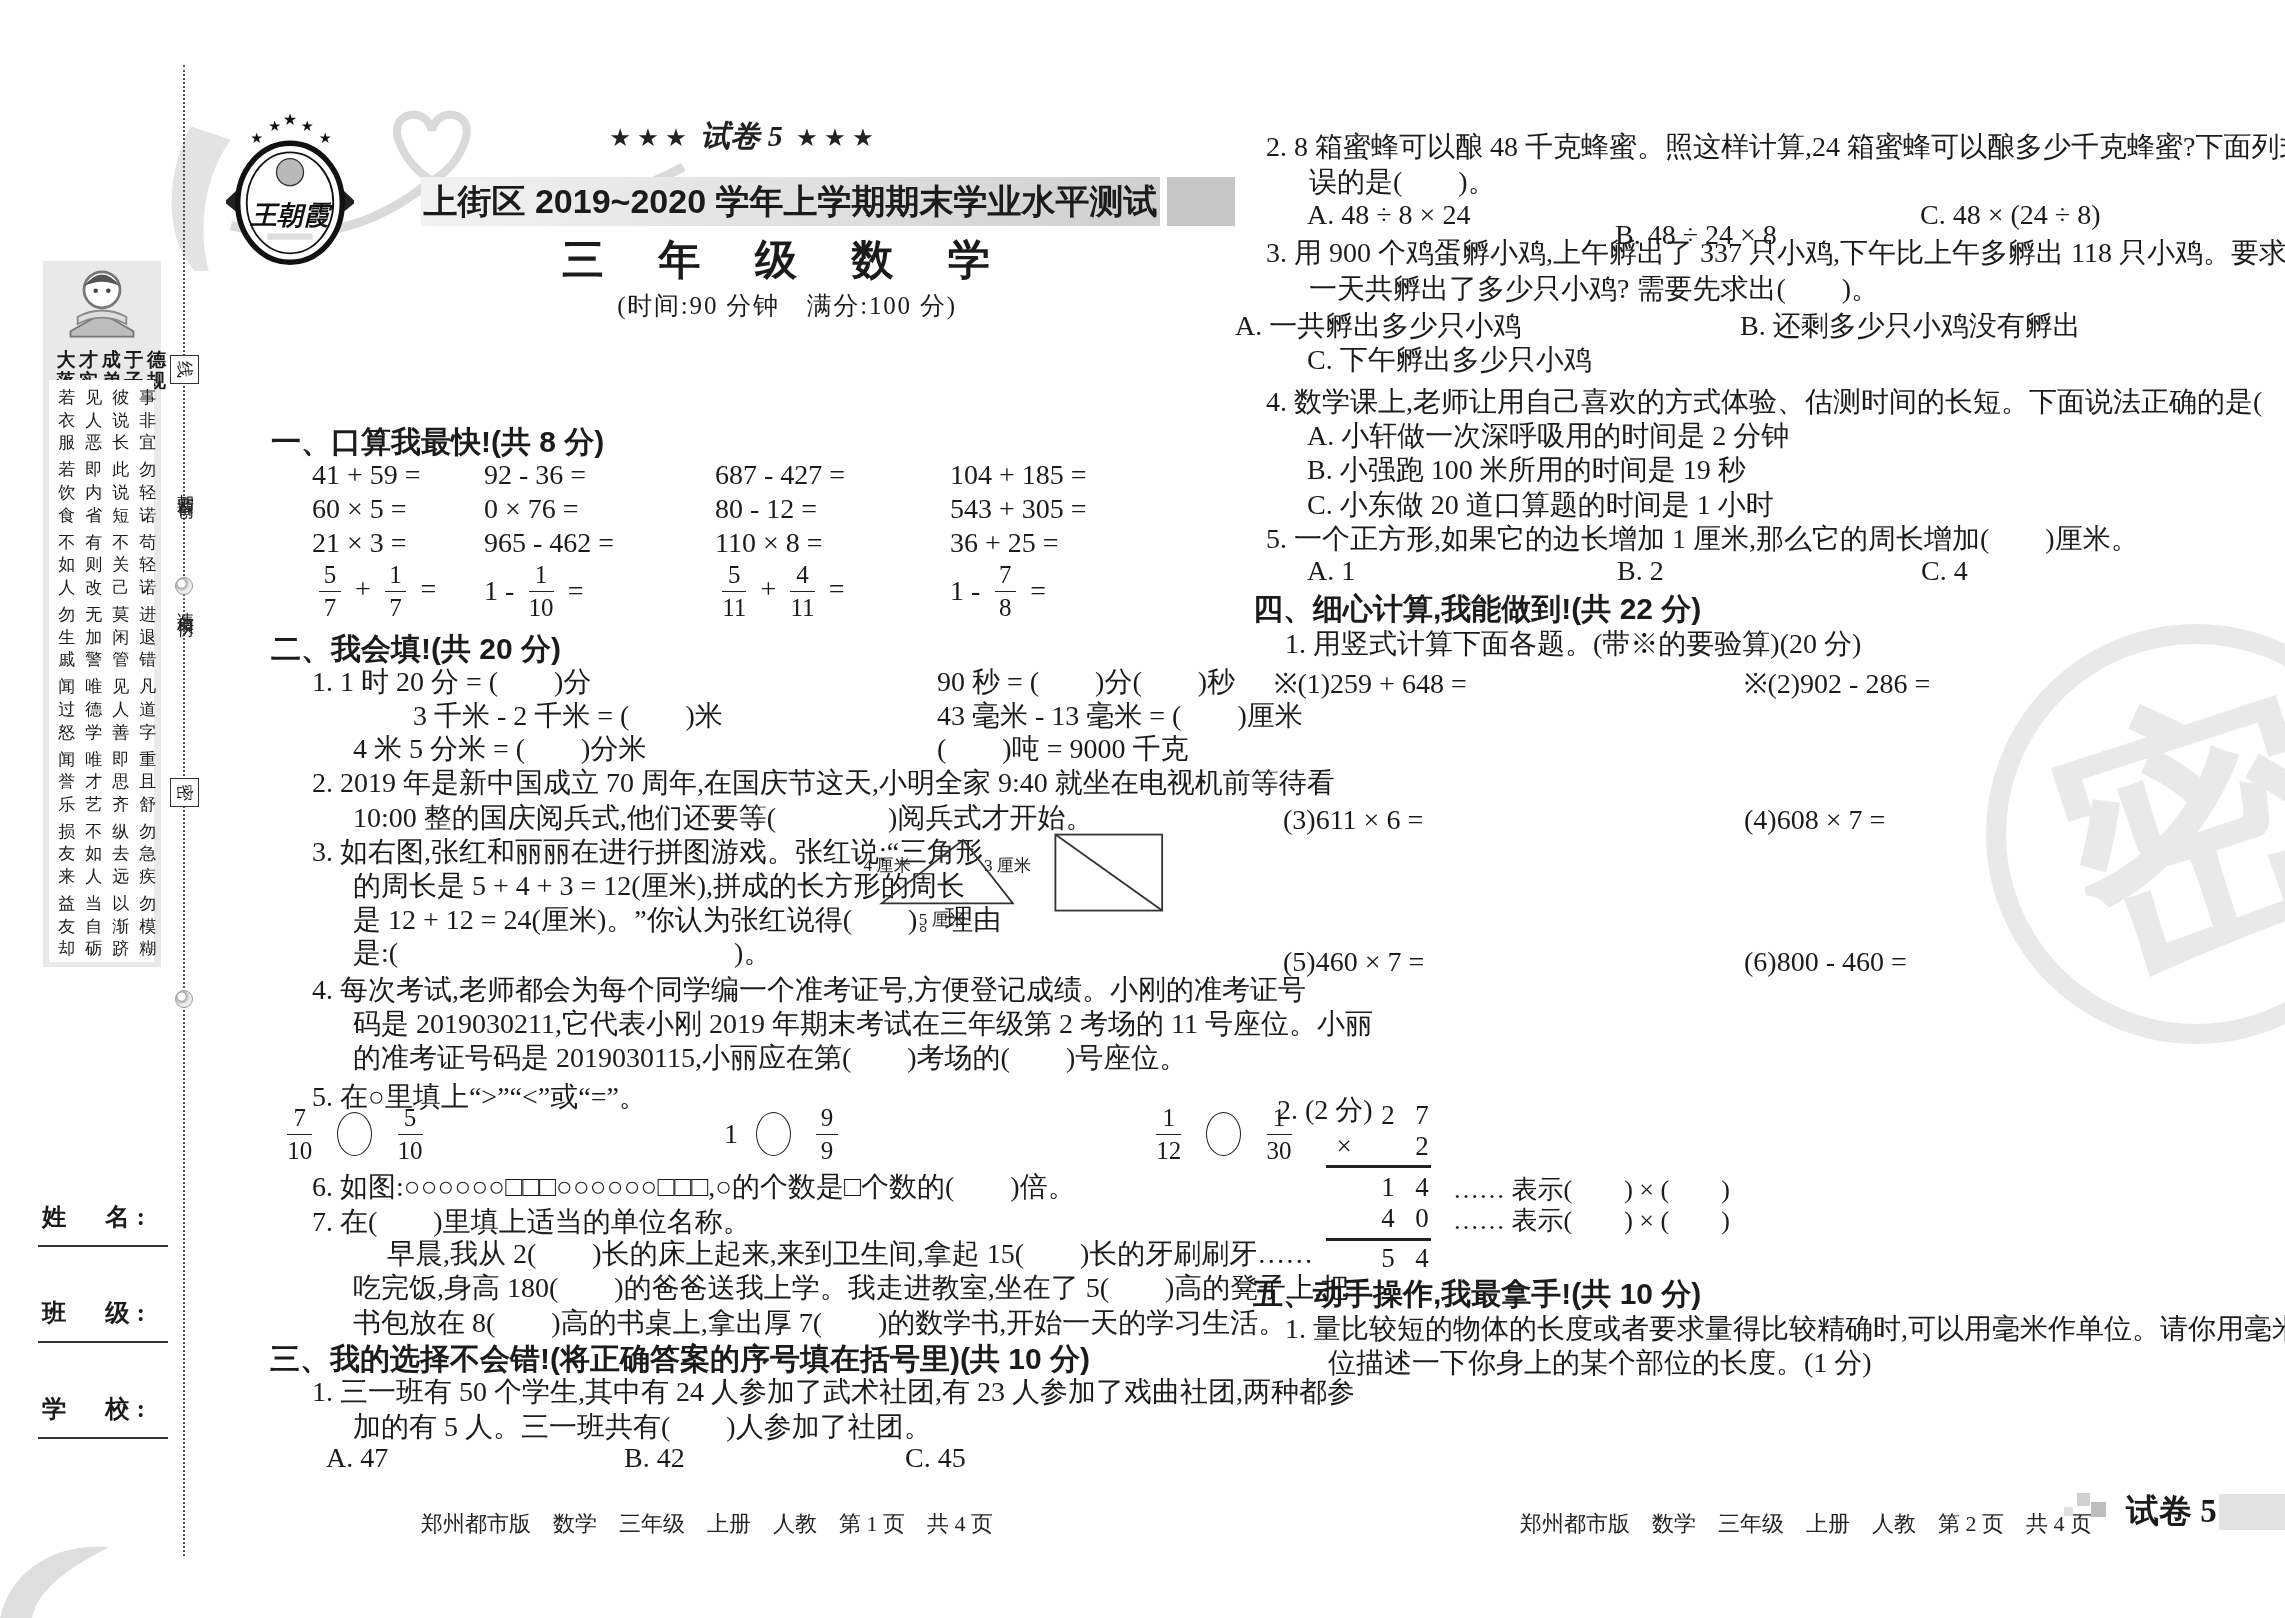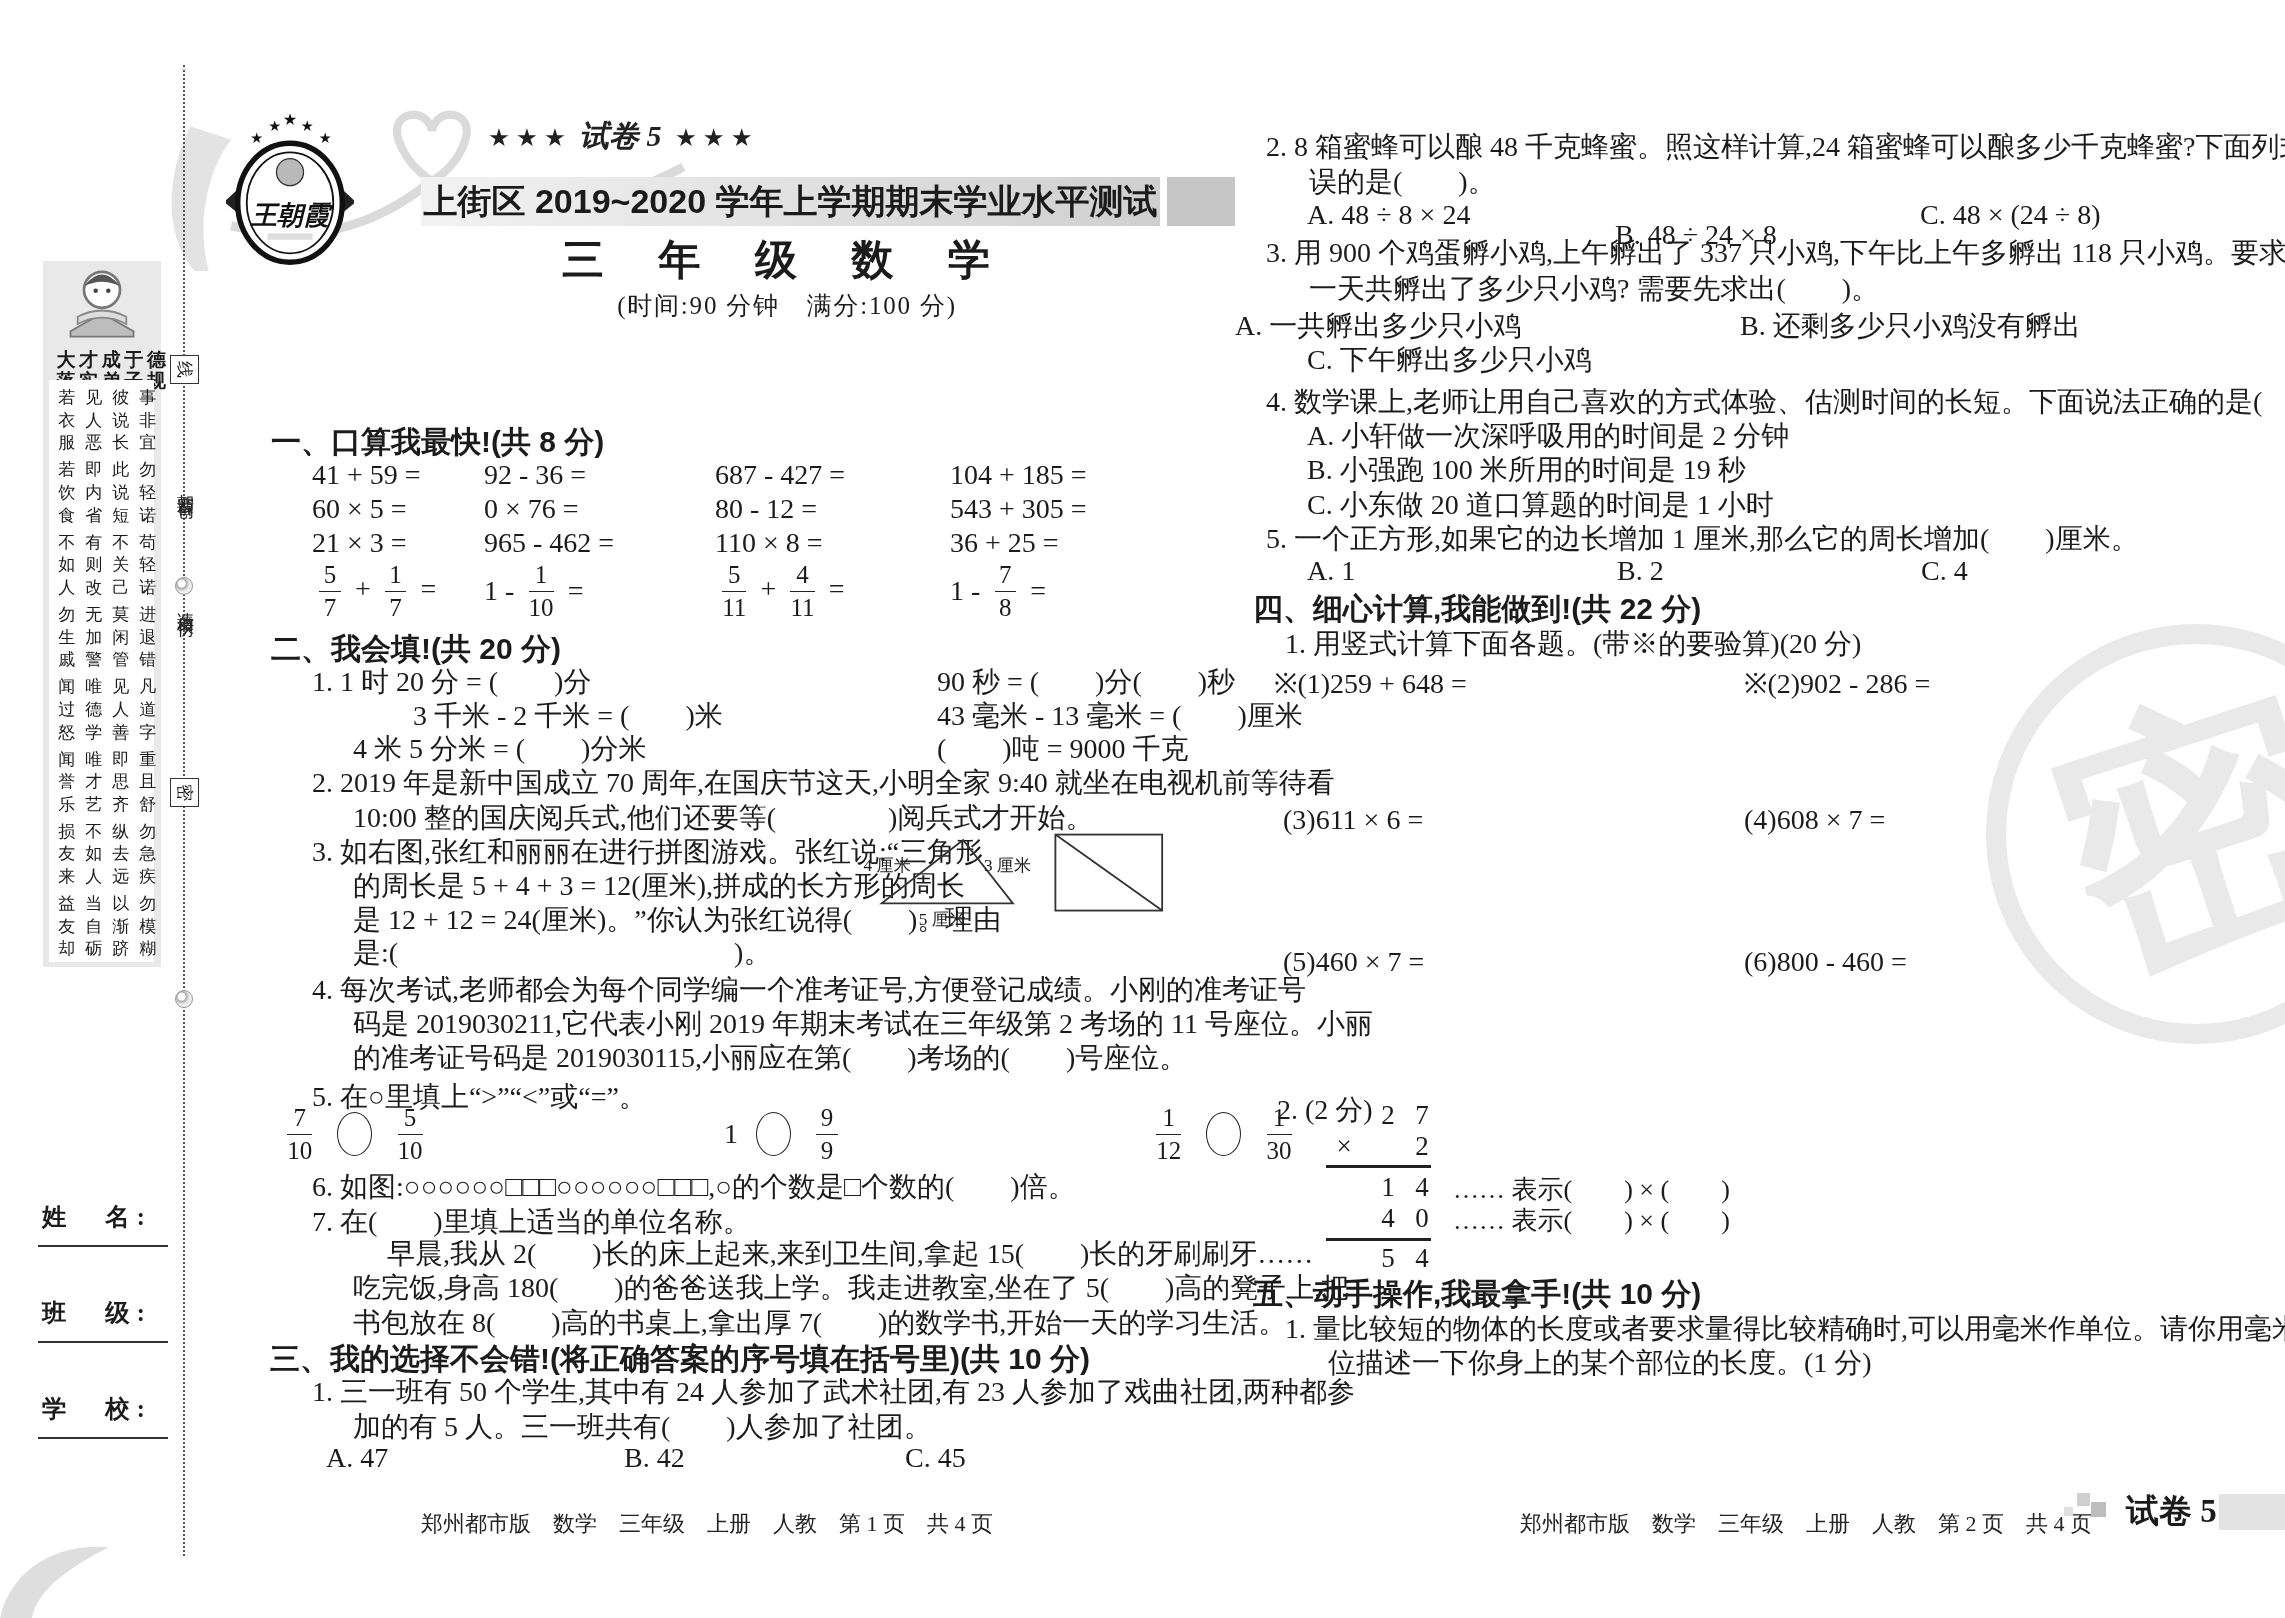--- a/index.html
+++ b/index.html
@@ -26,21 +26,21 @@
   .cutbox{position:absolute;left:170px;width:27px;height:27px;border:1.8px solid #333;background:#fff;font-size:17px;line-height:27px;text-align:center;transform:rotate(90deg);}
   .cutvert{position:absolute;left:175px;width:20px;font-size:17px;line-height:1.15;text-align:center;writing-mode:vertical-rl;letter-spacing:2.7px;color:#222;}
   .orn{position:absolute;left:175px;width:16.3px;height:16.3px;border:1.8px solid #999;border-radius:50%;background:radial-gradient(circle at 35% 35%, #ffffff 0 3.6px, #aaaaaa 4.5px, #eeeeee 8.1px);}
   
   .band{position:absolute;left:421px;top:177px;width:739px;height:49px;background:linear-gradient(90deg,#f2f2f2,#dadada 70%,#cfcfcf);}
   .band-slit{position:absolute;left:1160px;top:177px;width:7.2px;height:49px;background:#ffffff;}
   .band-cap{position:absolute;left:1167px;top:177px;width:68px;height:49px;background:#c6c6c6;}
   .main-title{position:absolute;left:421px;top:177px;width:739px;height:49px;line-height:49px;text-align:center;font-size:34px;}
   .subject{position:absolute;left:362px;top:232px;width:850px;text-align:center;font-size:42px;font-weight:bold;letter-spacing:22px;}
   .exam-info{position:absolute;left:362px;top:289px;width:850px;text-align:center;font-size:25px;letter-spacing:1.8px;}
-  .stars-line{position:absolute;left:488px;top:116px;width:507px;font-size:24.4px;color:#222;}
+  .stars-line{position:absolute;left:488px;top:116px;width:507px;text-align:center;font-size:24.4px;color:#222;}
   .stars-line .paper-no{font-size:30px;font-weight:bold;font-style:italic;margin:0 7.2px;}
   
   table.score{position:absolute;left:280px;top:320px;border-collapse:collapse;}
   table.score td{border:1.8px solid #222;height:41px;text-align:center;font-size:26px;width:101px;padding:0;}
   table.score td.first{width:197px;letter-spacing:5.4px;}
   table.score{border:2.7px solid #111;}
   
   .watermark{position:absolute;left:1986px;top:624px;width:380px;height:380px;border:20px solid #e9e9e9;border-radius:50%;display:flex;align-items:center;justify-content:center;z-index:0;}
   .watermark span{font-size:264px;font-weight:bold;color:#e9e9e9;font-family:"Liberation Sans",sans-serif;transform:rotate(-18deg);}
   .sec-title{font-size:30px;}

